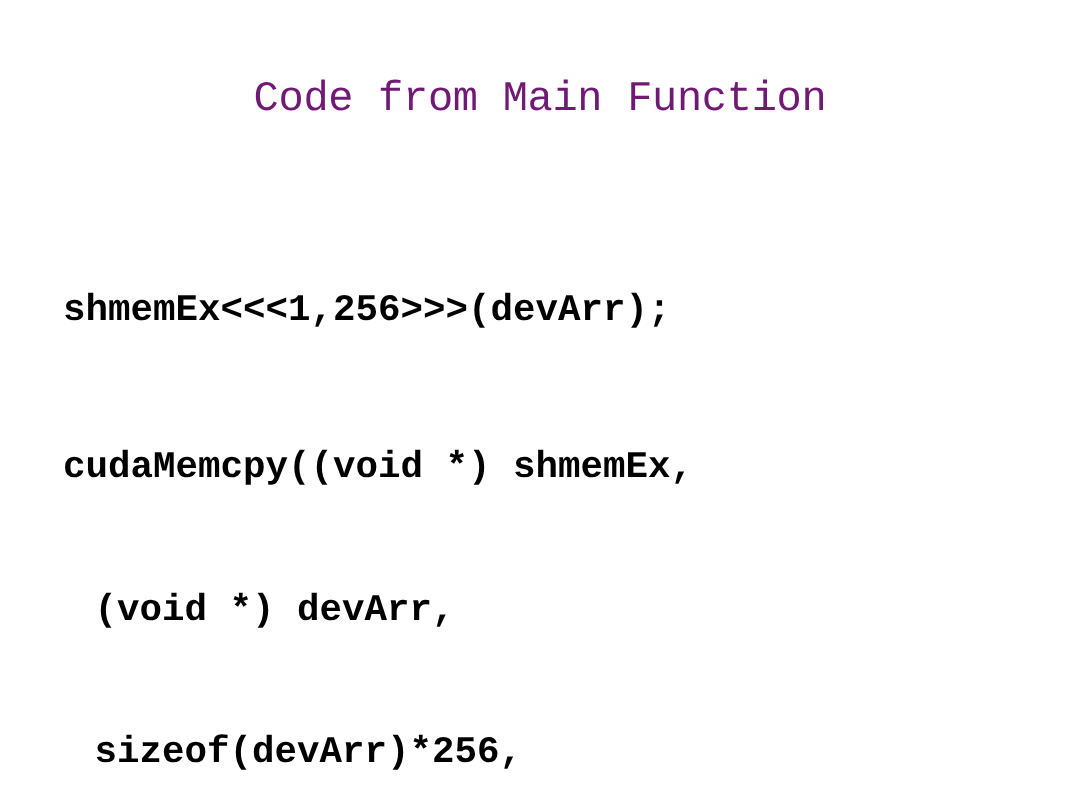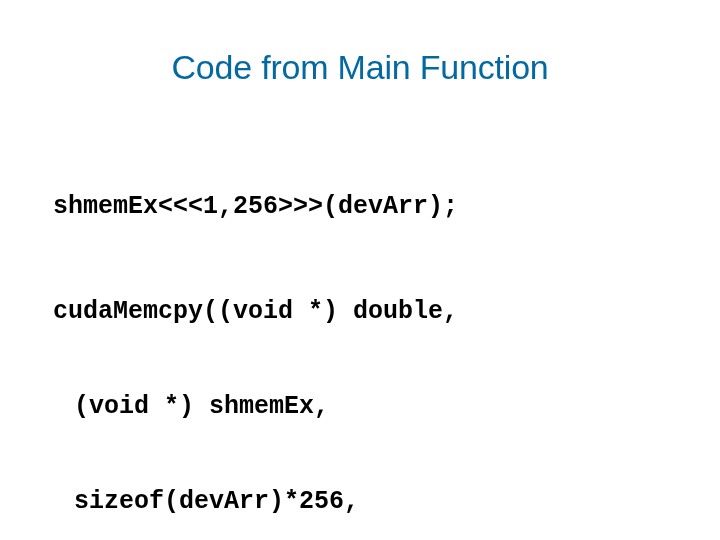--- a/index.html
+++ b/index.html
@@ -18,25 +18,25 @@
     -webkit-font-smoothing: antialiased;
   }
 
   
   #slide-title {
     position: absolute;
     left: 0;
     top: 47px;
     width: 720px;
     text-align: center;
-    font-family: Liberation Sans, sans-serif;
-    font-size: 34px;
+    font-family: Liberation Mono, monospace;
+    font-size: 28px;
     font-weight: 400;
     line-height: 40px;
-    color: #0369a1;
+    color: #701a75;
     letter-spacing: -0.2px;
     white-space: nowrap;
   }
 
   
   #code-block {
     position: absolute;
     left: 42px;
     top: 129px;
     width: 640px;
@@ -45,21 +45,20 @@
     font-size: 25px;
     color: #000000;
     white-space: pre;
   }
 
   .code-line {
     display: block;
     height: 37px;
     line-height: 37px;
     white-space: pre;
-    margin-left: 11px;
   }
 
   
   .code-line.line-gap-after {
     height: 48px;
     line-height: 40px;
   }
 
   .code-line.indent-1 {
     padding-left: 21px;
@@ -67,19 +66,19 @@
 </style>
 </head>
 <body>
 
 <div id="slide">
 
   <div id="slide-title">Code from Main Function</div>
 
   <div id="code-block">
     <span class="code-line line-gap-after">shmemEx&lt;&lt;&lt;1,256&gt;&gt;&gt;(devArr);</span>
-    <span class="code-line">cudaMemcpy((void *) double,</span>
-    <span class="code-line indent-1">(void *) shmemEx,</span>
+    <span class="code-line">cudaMemcpy((void *) shmemEx,</span>
+    <span class="code-line indent-1">(void *) devArr,</span>
     <span class="code-line indent-1">sizeof(devArr)*256,</span>
     
   </div>
 
 </div>
 
 </body></html>

